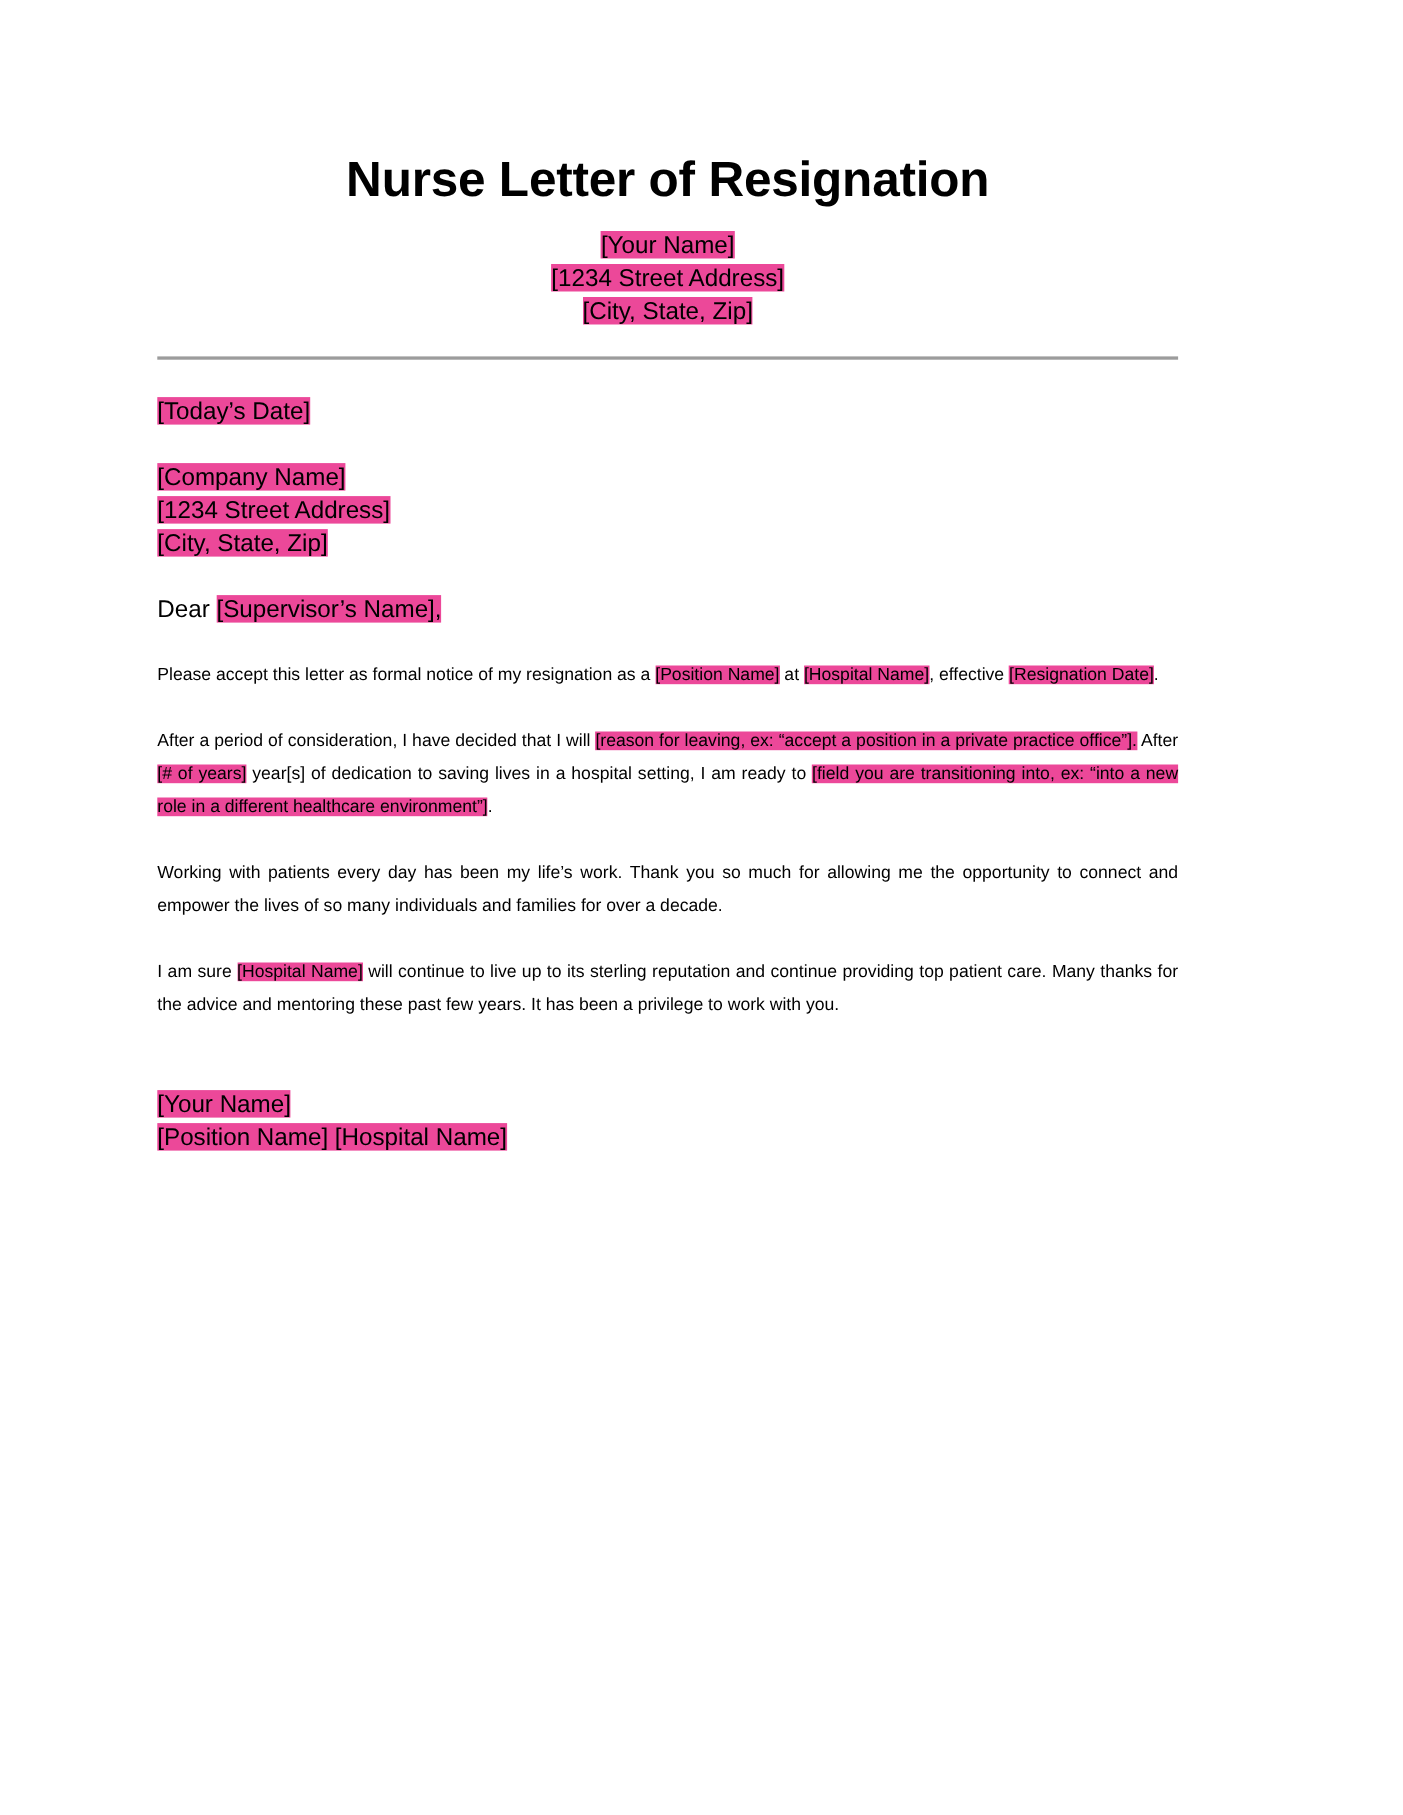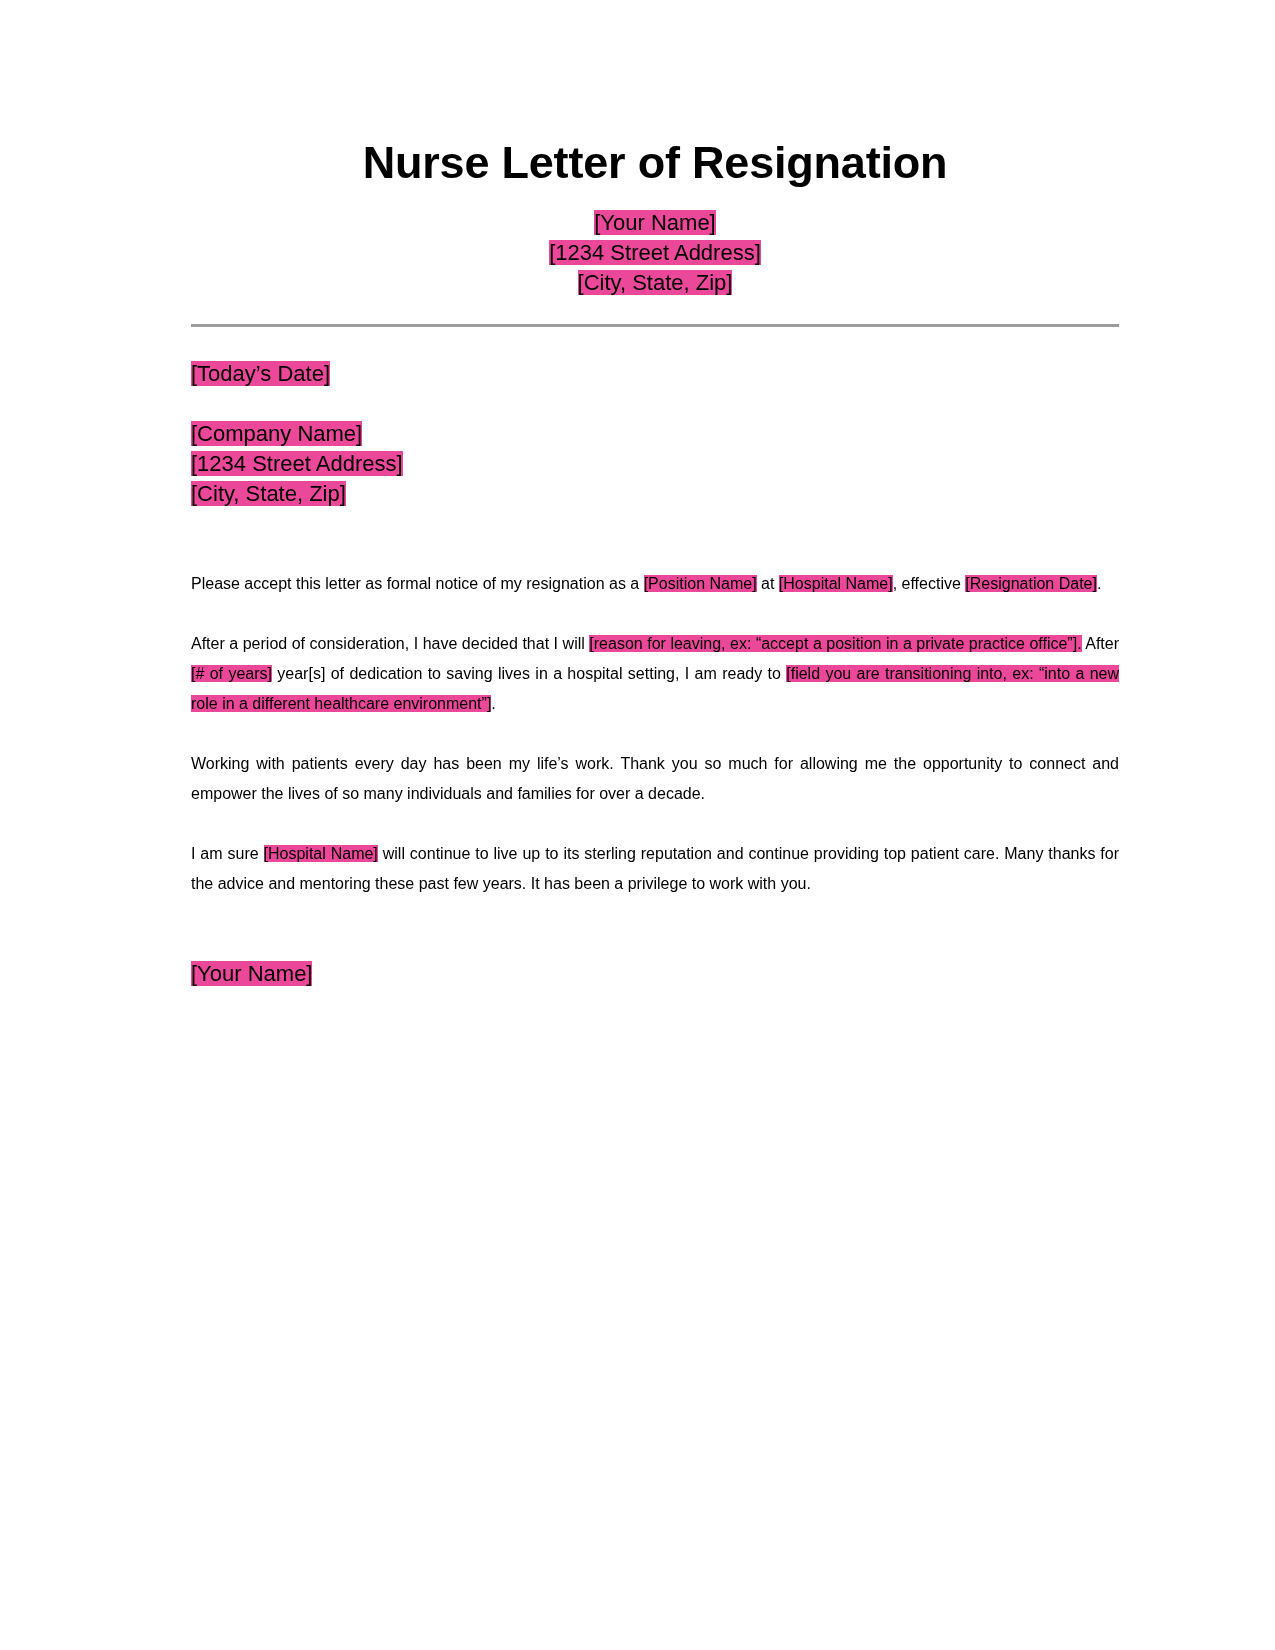--- a/index.html
+++ b/index.html
@@ -19,21 +19,20 @@
     margin: 0 auto;
     background: #ffffff;
     box-sizing: border-box;
     overflow: hidden;
   }
   .content {
     position: absolute;
     left: 143px;
     top: 0;
     width: 928px;
-    margin-left: 48px;
   }
   
   .doc-title {
     margin: 0;
     padding-top: 138px;
     text-align: center;
     font-size: 45px;
     font-weight: bold;
     letter-spacing: -0.2px;
     line-height: 1.12;
@@ -109,20 +108,21 @@
       <div class="spacer-md"></div>
 
       <div class="block">
         <div><span class="hl">[Company Name]</span></div>
         <div><span class="hl">[1234 Street Address]</span></div>
         <div><span class="hl">[City, State, Zip]</span></div>
       </div>
 
       <div class="spacer-md"></div>
 
+      <div class="block"><span>Dear </span><span class="hl">[Supervisor’s Name],</span></div>
 
       <div class="spacer-md"></div>
 
       <p class="para"><span>Please accept this letter as formal notice of my resignation as a </span><span class="hl">[Position Name]</span><span> at </span><span class="hl">[Hospital Name]</span><span>, effective </span><span class="hl">[Resignation Date]</span><span>.</span></p>
 
       <div class="spacer-md"></div>
 
       <p class="para"><span>After a period of consideration, I have decided that I will </span><span class="hl">[reason for leaving, ex: “accept a position in a private practice office”].</span><span> After </span><span class="hl">[# of years]</span><span> year[s] of dedication to saving lives in a hospital setting, I am ready to </span><span class="hl">[field you are transitioning into, ex: “into a new role in a different healthcare environment”]</span><span>.</span></p>
 
       <div class="spacer-md"></div>
@@ -133,17 +133,18 @@
 
       <p class="para"><span>I am sure </span><span class="hl">[Hospital Name]</span><span> will continue to live up to its sterling reputation and continue providing top patient care. Many thanks for the advice and mentoring these past few years. It has been a privilege to work with you.</span></p>
 
       <div class="spacer-md"></div>
 
 
       <div class="spacer-md"></div>
 
       <div class="block">
         <div><span class="hl">[Your Name]</span></div>
+        <div><span class="hl">[Position Name] [Hospital Name]</span></div>
       </div>
 
     </div>
   </div>
 </div>
 
 </body></html>

